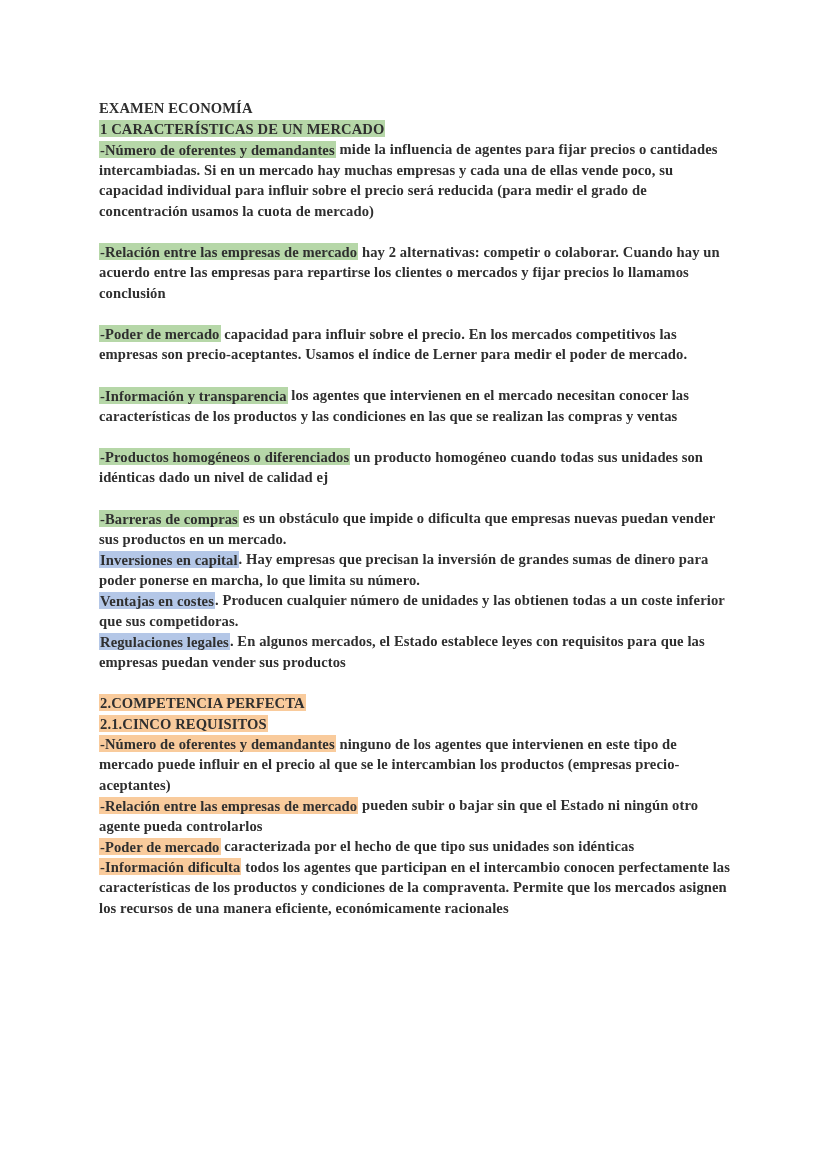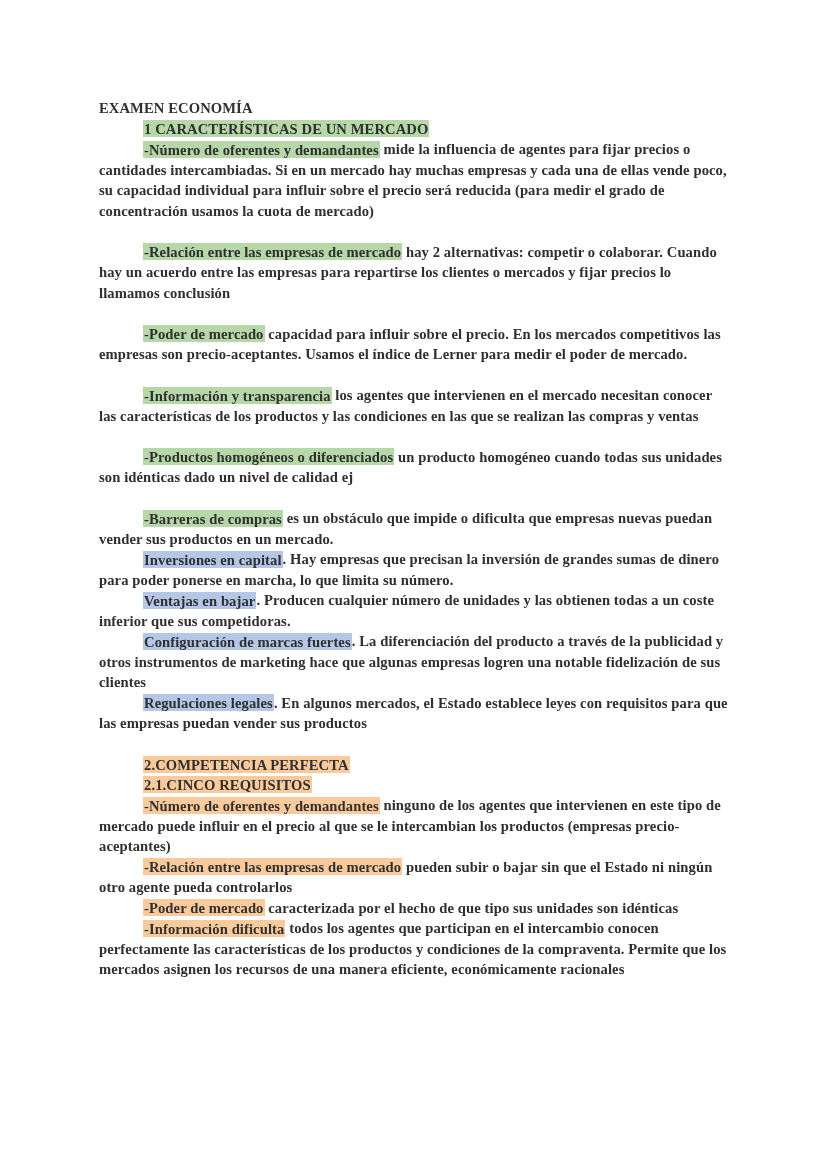--- a/index.html
+++ b/index.html
@@ -38,21 +38,20 @@
     font-weight: bold;
     color: var(--text-color);
     letter-spacing: 0.1px;
   }
   p.line.spacer {
     height: 20.5px;
   }
   .hl {
     padding: 0.5px 1px;
     border-radius: 0;
-    margin-left: 44px;
   }
   .hl-green  { background: var(--hl-green); }
   .hl-blue   { background: var(--hl-blue); }
   .hl-orange { background: var(--hl-orange); }
 </style>
 </head>
 <body>
 
 <div class="page">
   <div class="doc-body">
@@ -63,22 +62,21 @@
       <p class="line"><span class="hl hl-green">-Relación entre las empresas de mercado</span><span> hay 2 alternativas: competir o colaborar. Cuando hay un acuerdo entre las empresas para repartirse los clientes o mercados y fijar precios lo llamamos conclusión</span></p>
       <p class="line spacer">&nbsp;</p>
       <p class="line"><span class="hl hl-green">-Poder de mercado</span><span> capacidad para influir sobre el precio. En los mercados competitivos las empresas son precio-aceptantes. Usamos el índice de Lerner para medir el poder de mercado.</span></p>
       <p class="line spacer">&nbsp;</p>
       <p class="line"><span class="hl hl-green">-Información y transparencia</span><span> los agentes que intervienen en el mercado necesitan conocer las características de los productos y las condiciones en las que se realizan las compras y ventas</span></p>
       <p class="line spacer">&nbsp;</p>
       <p class="line"><span class="hl hl-green">-Productos homogéneos o diferenciados</span><span> un producto homogéneo cuando todas sus unidades son idénticas dado un nivel de calidad ej</span></p>
       <p class="line spacer">&nbsp;</p>
       <p class="line"><span class="hl hl-green">-Barreras de compras</span><span> es un obstáculo que impide o dificulta que empresas nuevas puedan vender sus productos en un mercado.</span></p>
       <p class="line"><span class="hl hl-blue">Inversiones en capital</span><span>. Hay empresas que precisan la inversión de grandes sumas de dinero para poder ponerse en marcha, lo que limita su número.</span></p>
-      <p class="line"><span class="hl hl-blue">Ventajas en bajar</span><span>. Producen cualquier número de unidades y las obtienen todas a un coste inferior que sus competidoras.</span></p>
-      <p class="line"><span class="hl hl-blue">Configuración de marcas fuertes</span><span>. La diferenciación del producto a través de la publicidad y otros instrumentos de marketing hace que algunas empresas logren una notable fidelización de sus clientes</span></p>
+      <p class="line"><span class="hl hl-blue">Ventajas en costes</span><span>. Producen cualquier número de unidades y las obtienen todas a un coste inferior que sus competidoras.</span></p>
       <p class="line"><span class="hl hl-blue">Regulaciones legales</span><span>. En algunos mercados, el Estado establece leyes con requisitos para que las empresas puedan vender sus productos</span></p>
       <p class="line spacer">&nbsp;</p>
       <p class="line"><span class="hl hl-orange">2.COMPETENCIA PERFECTA</span></p>
       <p class="line"><span class="hl hl-orange">2.1.CINCO REQUISITOS</span></p>
       <p class="line"><span class="hl hl-orange">-Número de oferentes y demandantes</span><span> ninguno de los agentes que intervienen en este tipo de mercado puede influir en el precio al que se le intercambian los productos (empresas precio-aceptantes)</span></p>
       <p class="line"><span class="hl hl-orange">-Relación entre las empresas de mercado</span><span> pueden subir o bajar sin que el Estado ni ningún otro agente pueda controlarlos</span></p>
       <p class="line"><span class="hl hl-orange">-Poder de mercado</span><span> caracterizada por el hecho de que tipo sus unidades son idénticas</span></p>
       <p class="line"><span class="hl hl-orange">-Información dificulta</span><span> todos los agentes que participan en el intercambio conocen perfectamente las características de los productos y condiciones de la compraventa. Permite que los mercados asignen los recursos de una manera eficiente, económicamente racionales</span></p>
     </div>
 </div>

